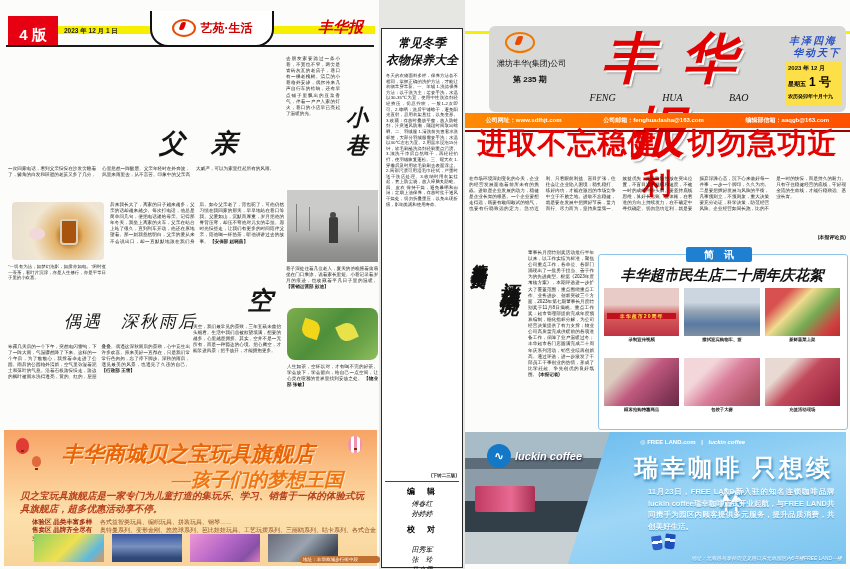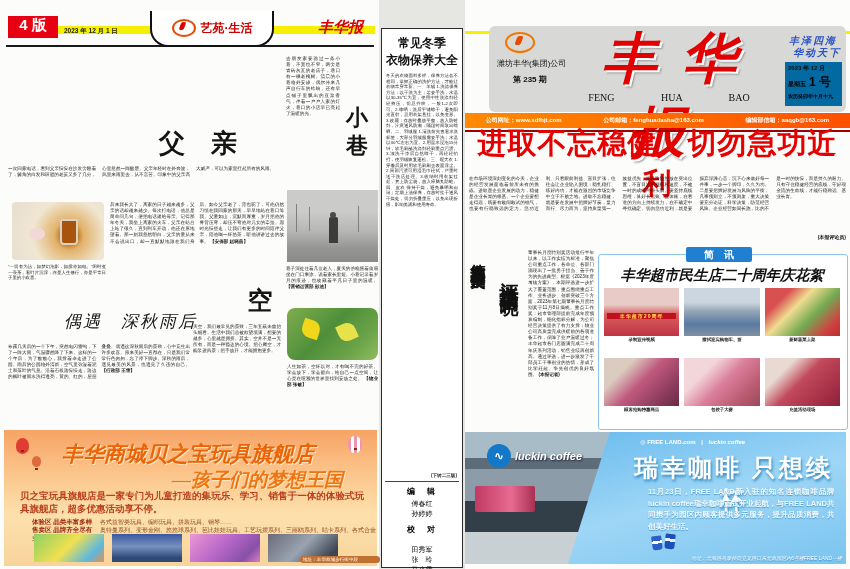--- a/index.html
+++ b/index.html
@@ -1,20 +1,20 @@
 <!DOCTYPE html>
 <html><head>
 <meta charset="utf-8">
 <style>
   html,body{margin:0;padding:0;background:#dcdcda;}
   #canvas{position:relative;width:850px;height:569px;background:#e6e6e3;overflow:hidden;
           font-family:"Liberation Sans","DejaVu Sans",sans-serif;}
   .abs{position:absolute;}
   .page{background:#fcfcfa;}
-  .serif{font-family:"Liberation Serif","DejaVu Serif",serif;}
+  .serif{font-family:"Liberation Serif","DejaVu Serif",serif;font-style:italic;}
   .t{font-size:4.6px;line-height:6.1px;text-align:justify;color:#1c1c1c;overflow:hidden;}
   .t2{font-size:4.4px;line-height:5.6px;text-align:justify;color:#1c1c1c;overflow:hidden;}
   .cols2{column-count:2;column-gap:5px;}
   .cols3{column-count:3;column-gap:6px;}
   .cols5{column-count:5;column-gap:7px;}
   .byline{font-weight:bold;}
   .vert{writing-mode:vertical-rl;text-orientation:upright;}
   .photo{overflow:hidden;}
   .cap{font-size:4.4px;font-weight:bold;color:#222;text-align:center;line-height:7px;}
   .balloon{border-radius:50% 50% 46% 46%;}
@@ -22,21 +22,21 @@
 </style>
 </head>
 <body>
 
 <div id="canvas">
 
   <div class="abs page" style="left:0;top:0;width:379px;height:569px;"></div>
 
   <div class="abs" style="left:45px;top:26px;width:330px;height:8px;background:#f6ef00;"></div>
   <div class="abs" style="left:6px;top:45px;width:368px;height:2px;background:#1a1a1a;"></div>
-  <div class="abs" style="left:8px;top:16px;width:50px;height:22px;background:#e60012;color:#fff;font-weight:900;font-size:15px;display:flex;align-items:flex-start;justify-content:center;">
+  <div class="abs" style="left:8px;top:16px;width:50px;height:29px;background:#e60012;color:#fff;font-weight:900;font-size:15px;display:flex;align-items:flex-end;justify-content:center;">
     <span>4 版</span>
   </div>
   <div class="abs" style="left:64px;top:27px;font-size:6.5px;font-weight:bold;color:#222;">2023 年 12 月 1 日</div>
   <div class="abs" style="left:150px;top:11px;width:120px;height:34px;background:#fff;border:2px solid #111;border-top:none;border-radius:0 0 18px 18px;display:flex;align-items:center;justify-content:center;gap:5px;">
     <span style="display:inline-block;width:20px;height:14px;border:2px solid #e84a00;border-radius:50%;position:relative;">
       <span style="position:absolute;left:6px;top:1px;width:5px;height:8px;background:#e00000;transform:skewX(-20deg);border-radius:2px;"></span>
     </span>
     <span style="color:#cc0000;font-weight:900;font-size:12px;">艺苑·生活</span>
   </div>
   <div class="abs serif" style="left:318px;top:18px;font-size:15px;font-weight:900;font-style:italic;color:#d80000;">丰华报</div>
@@ -130,21 +130,21 @@
   <div class="abs" style="left:489px;top:26px;width:357px;height:86px;background:#d8d8d6;border-radius:6px;">
     <span style="position:absolute;left:16px;top:6px;width:26px;height:17px;border:2px solid #f07800;border-radius:50%;">
       <span style="position:absolute;left:9px;top:2px;width:6px;height:9px;background:#e84a00;transform:skewX(-20deg);border-radius:2px;"></span>
     </span>
     <div style="position:absolute;left:8px;top:32px;font-size:8px;font-weight:400;color:#111;">潍坊丰华(集团)公司</div>
     <div style="position:absolute;left:24px;top:48px;font-size:8px;font-weight:900;color:#111;">第 235 期</div>
     <div class="serif" style="position:absolute;left:66px;top:-4px;width:228px;text-align:center;font-size:55px;font-weight:900;font-style:italic;color:#e30000;letter-spacing:24px;text-indent:24px;text-shadow:2px 2px 0 #fff,3px 3px 2px #999;">丰华报</div>
     <div class="serif" style="position:absolute;left:66px;top:66px;width:228px;text-align:center;font-size:10px;color:#111;word-spacing:44px;">FENG HUA BAO</div>
     <div class="serif" style="position:absolute;left:300px;top:8px;font-size:10px;font-weight:900;font-style:italic;color:#2a52c8;letter-spacing:2px;">丰泽四海</div>
     <div class="serif" style="position:absolute;left:304px;top:20px;font-size:10px;font-weight:900;font-style:italic;color:#2a52c8;letter-spacing:2px;">华动天下</div>
-    <div style="position:absolute;left:296px;top:36px;width:57px;height:44px;background:#0369a1;padding:2px 3px;box-sizing:border-box;">
+    <div style="position:absolute;left:296px;top:36px;width:57px;height:44px;background:#fde047;padding:2px 3px;box-sizing:border-box;">
       <div style="font-size:6px;font-weight:bold;color:#111;">2023 年 12 月</div>
       <div style="display:flex;align-items:baseline;gap:3px;margin-top:1px;">
         <span style="font-size:6px;font-weight:bold;">星期五</span>
         <span style="font-size:12px;font-weight:900;">1 号</span>
       </div>
       <div style="font-size:5px;font-weight:bold;margin-top:2px;">农历癸卯年十月十九</div>
     </div>
   </div>
   <div class="abs" style="left:465px;top:113px;width:385px;height:15px;background:linear-gradient(90deg,#ff8a00,#ff5000);display:flex;align-items:center;justify-content:space-around;">
     <span style="font-size:6px;font-weight:bold;color:#fff;">公司网址：www.sdfhjt.com</span>

